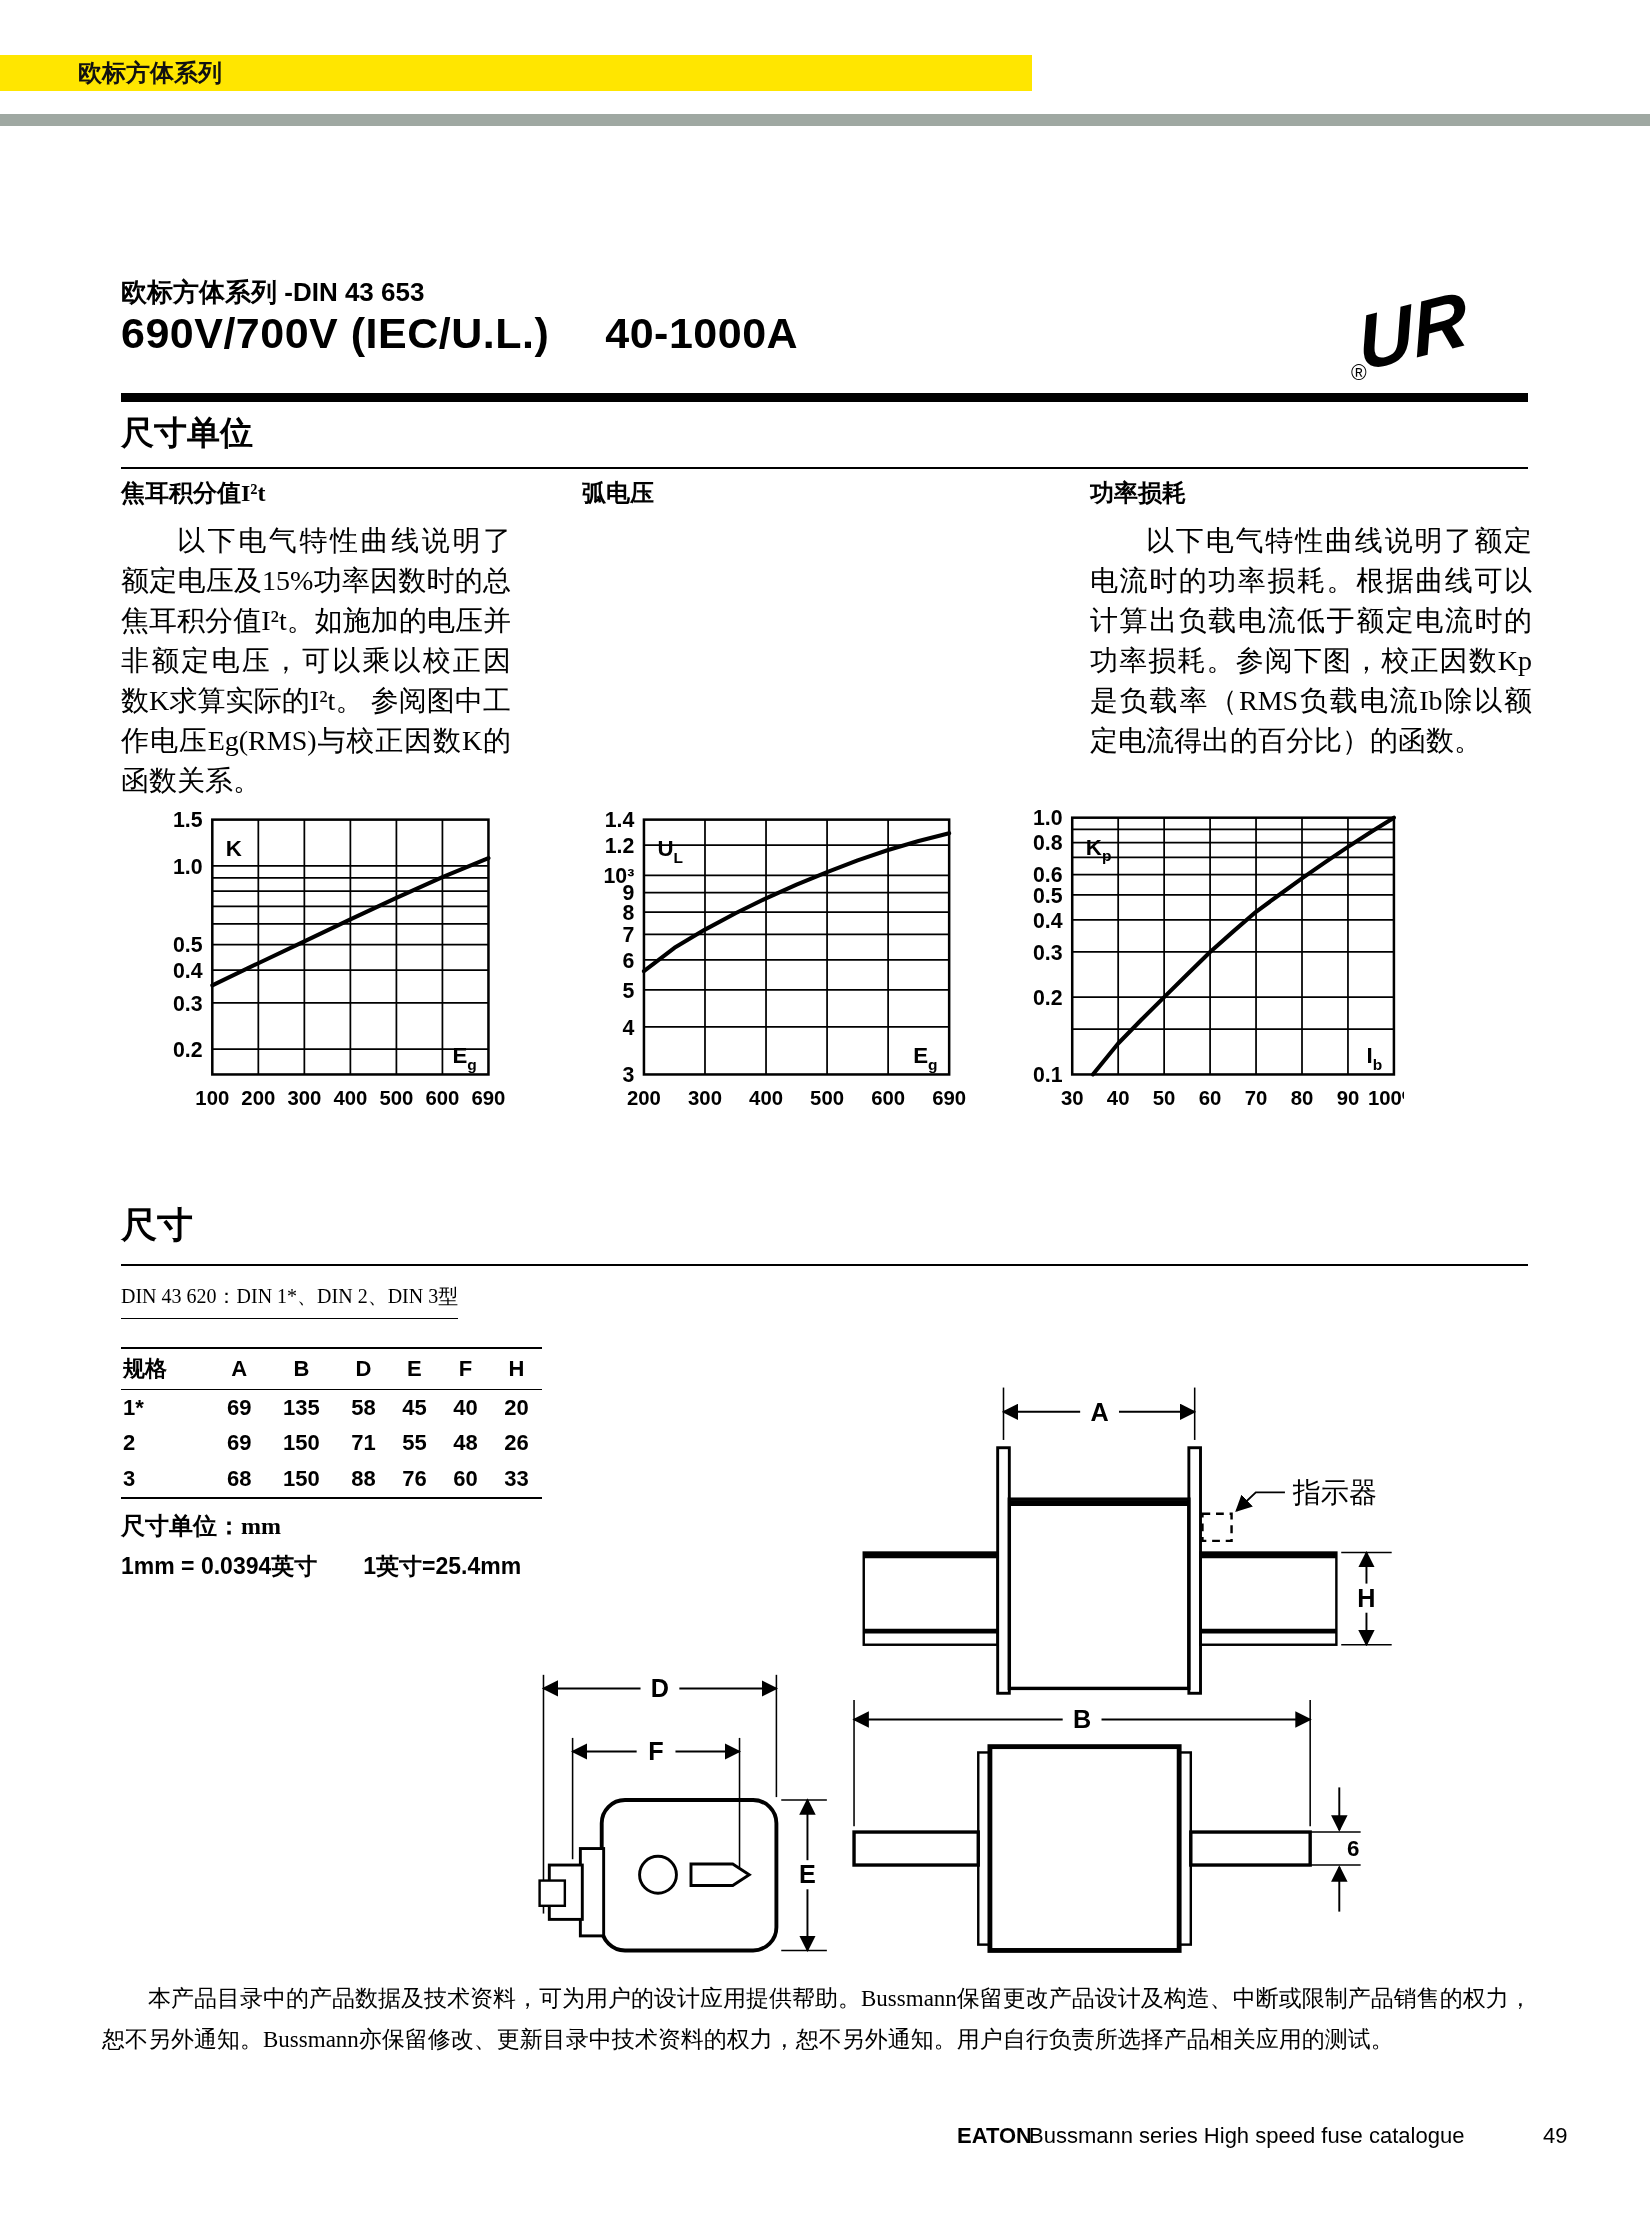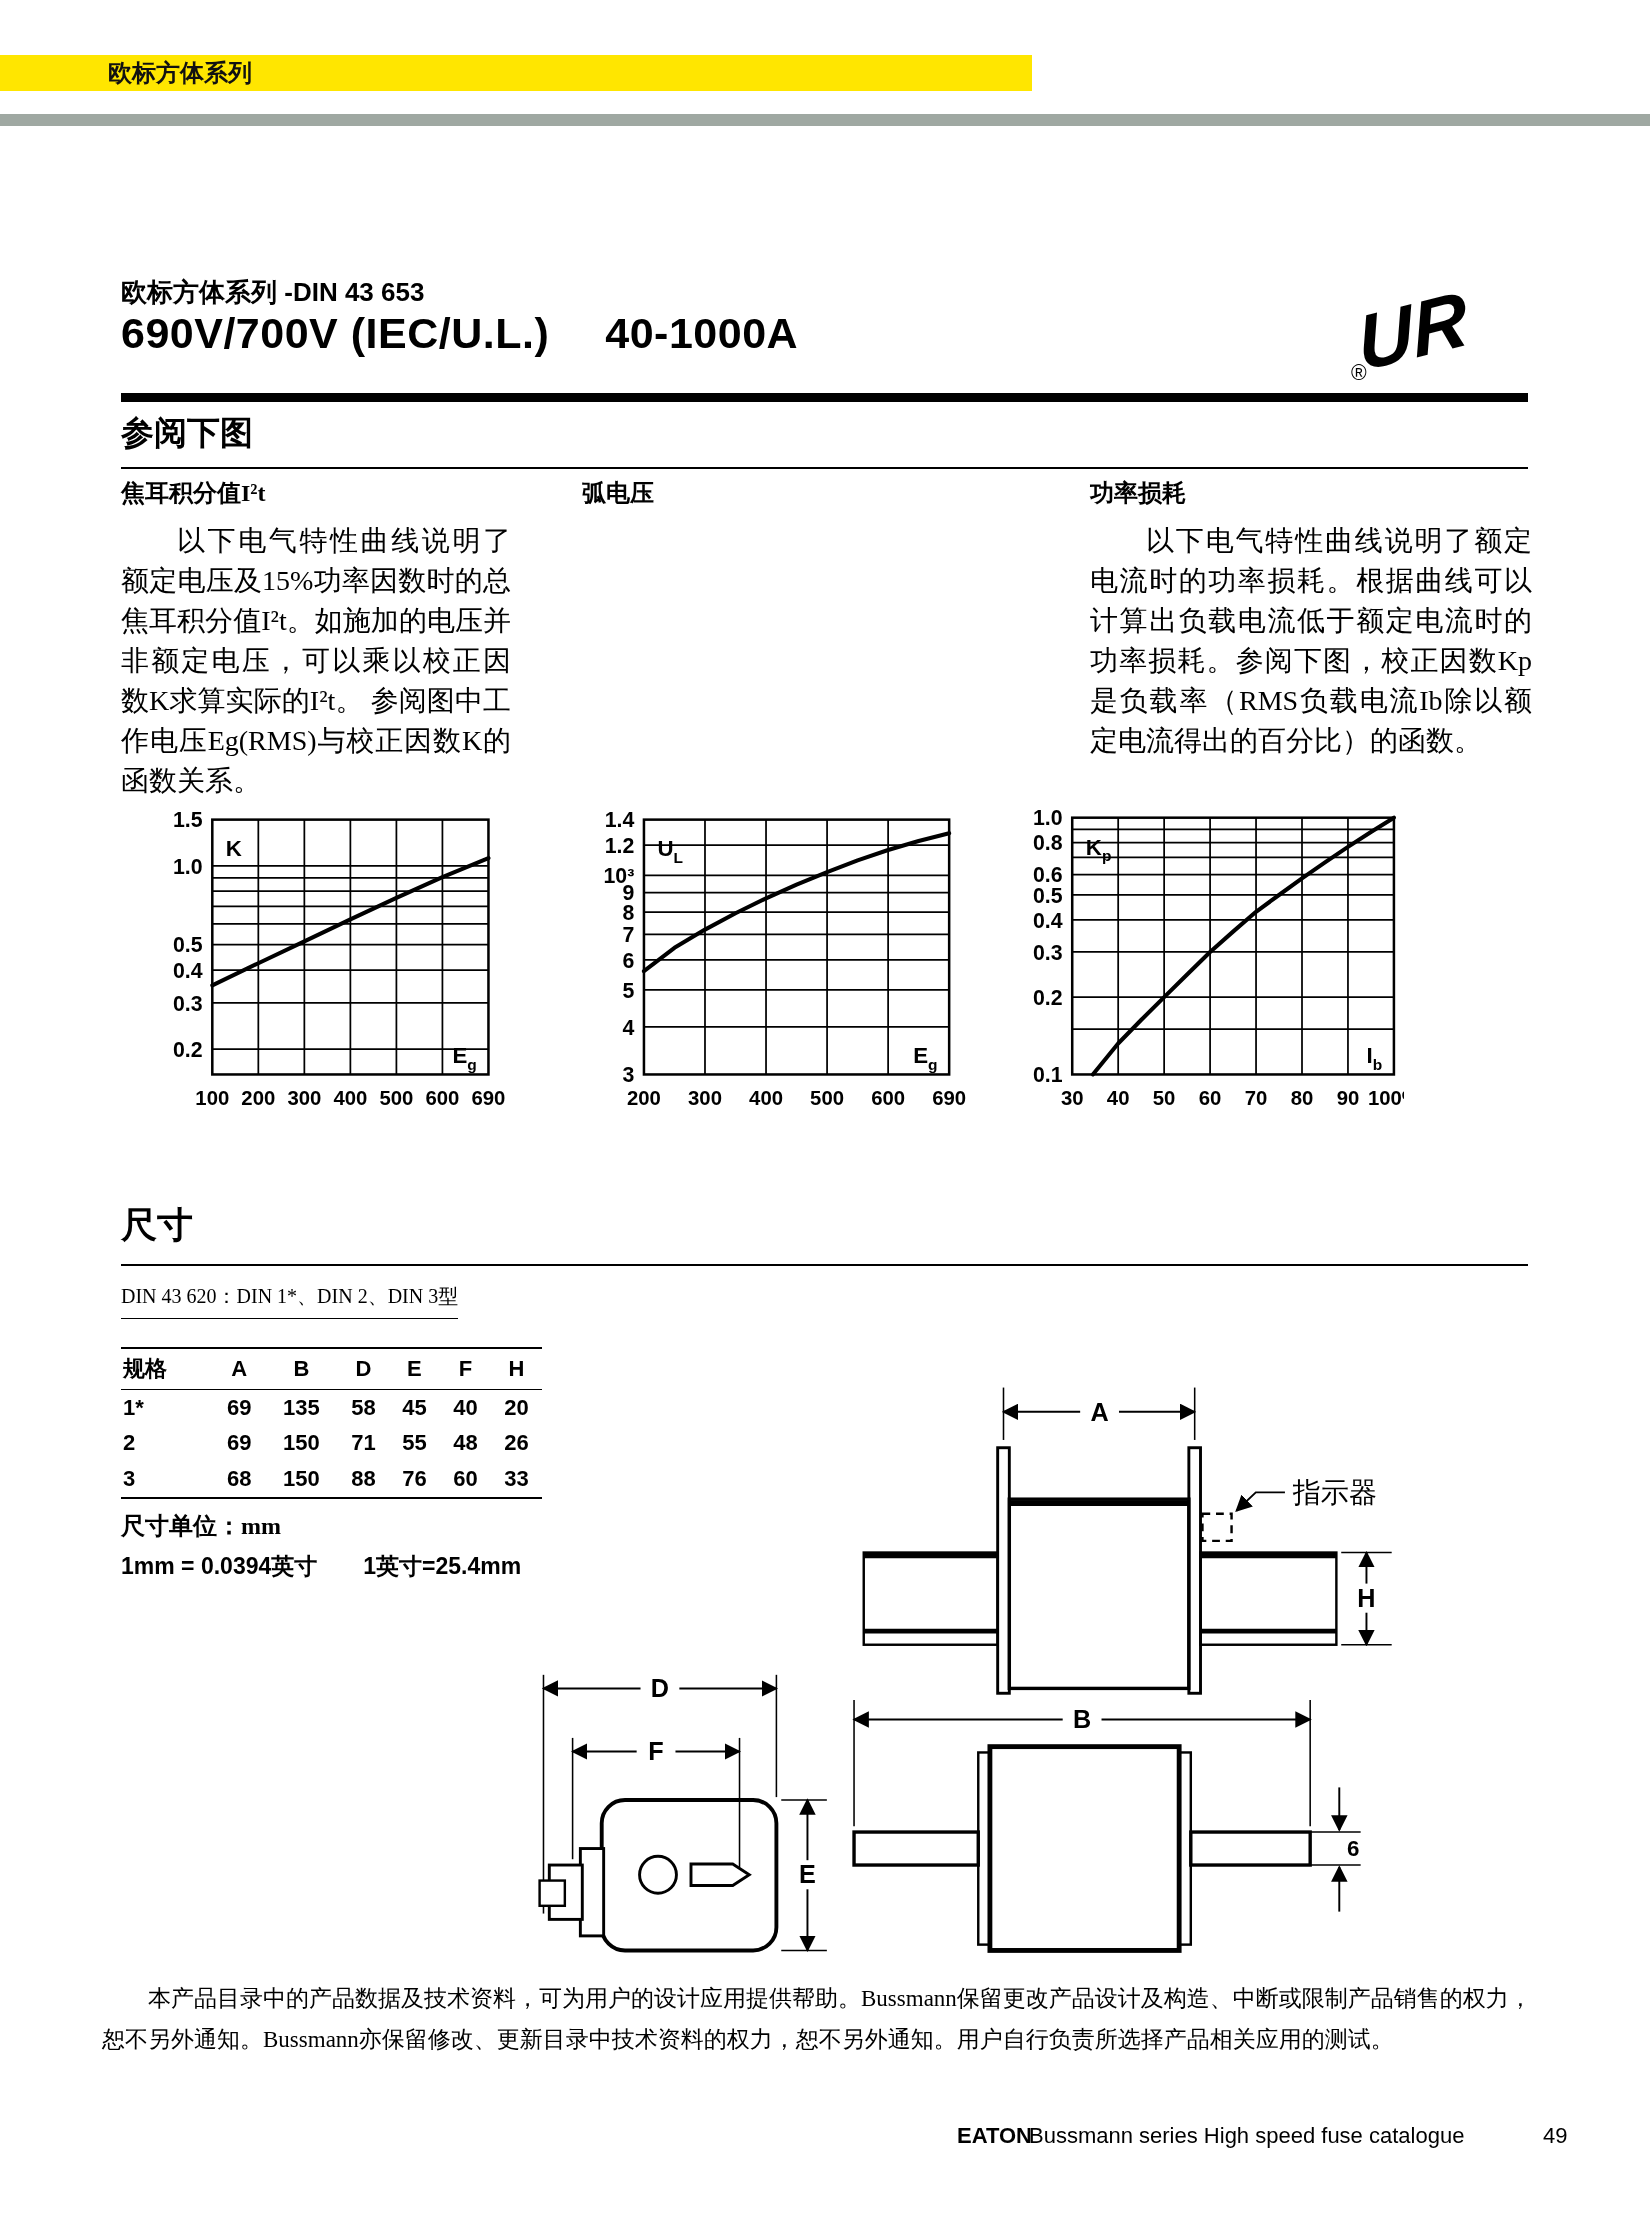--- a/index.html
+++ b/index.html
@@ -1,21 +1,21 @@
 <!DOCTYPE html>
 <html><head>
 <meta charset="utf-8">
 <style>
   html,body{margin:0;padding:0;background:#e8e8e8;}
   .page{position:relative;width:1651px;height:2224px;background:#ffffff;overflow:hidden;
         font-family:"Liberation Serif",serif;color:#000;}
 
   
   .banner{position:absolute;left:0;top:55px;width:1032px;height:36px;background:#FFE600;}
-  .banner span{display:block;padding-left:108px;line-height:36px;
+  .banner span{display:block;padding-left:78px;line-height:36px;
                font-family:"Liberation Sans",sans-serif;font-weight:700;font-size:24px;color:#111;}
   .graybar{position:absolute;left:0;top:114px;width:1651px;height:11.6px;background:#9FA8A2;}
 
   
   .subtitle{position:absolute;left:121px;top:275px;font-family:"Liberation Sans",sans-serif;
             font-weight:700;font-size:26px;}
   .title{position:absolute;left:121px;top:309px;font-family:"Liberation Sans",sans-serif;
          font-weight:800;font-size:43px;letter-spacing:0.5px;}
   .title .t2{margin-left:56px;}
   .ulmark{position:absolute;left:1351px;top:279px;overflow:visible;}
@@ -75,21 +75,21 @@
 
   <svg class="ulmark" width="116" height="112" viewBox="0 0 120 115">
     <g transform="rotate(-14 60 55) skewX(-8)">
       <text x="14" y="82" font-weight="900" font-size="80" font-style="italic">UR</text>
     </g>
     <text x="0" y="104" font-size="22">®</text>
   </svg>
 
   <div class="blackbar"></div>
 
-  <div class="sec-heading" style="top:411px">参阅下图</div>
+  <div class="sec-heading" style="top:411px">尺寸单位</div>
   <div class="rule" style="top:467px"></div>
 
   <div class="col" style="left:121px;width:390px">
     <h3>焦耳积分值I²t</h3>
     <p>以下电气特性曲线说明了额定电压及15%功率因数时的总焦耳积分值I²t。如施加的电压并非额定电压，可以乘以校正因数K求算实际的I²t。 参阅图中工作电压Eg(RMS)与校正因数K的函数关系。</p>
   </div>
   <div class="col" style="left:582px;width:408px">
     <h3>弧电压</h3>
   </div>
   <div class="col" style="left:1090px;width:442px">

